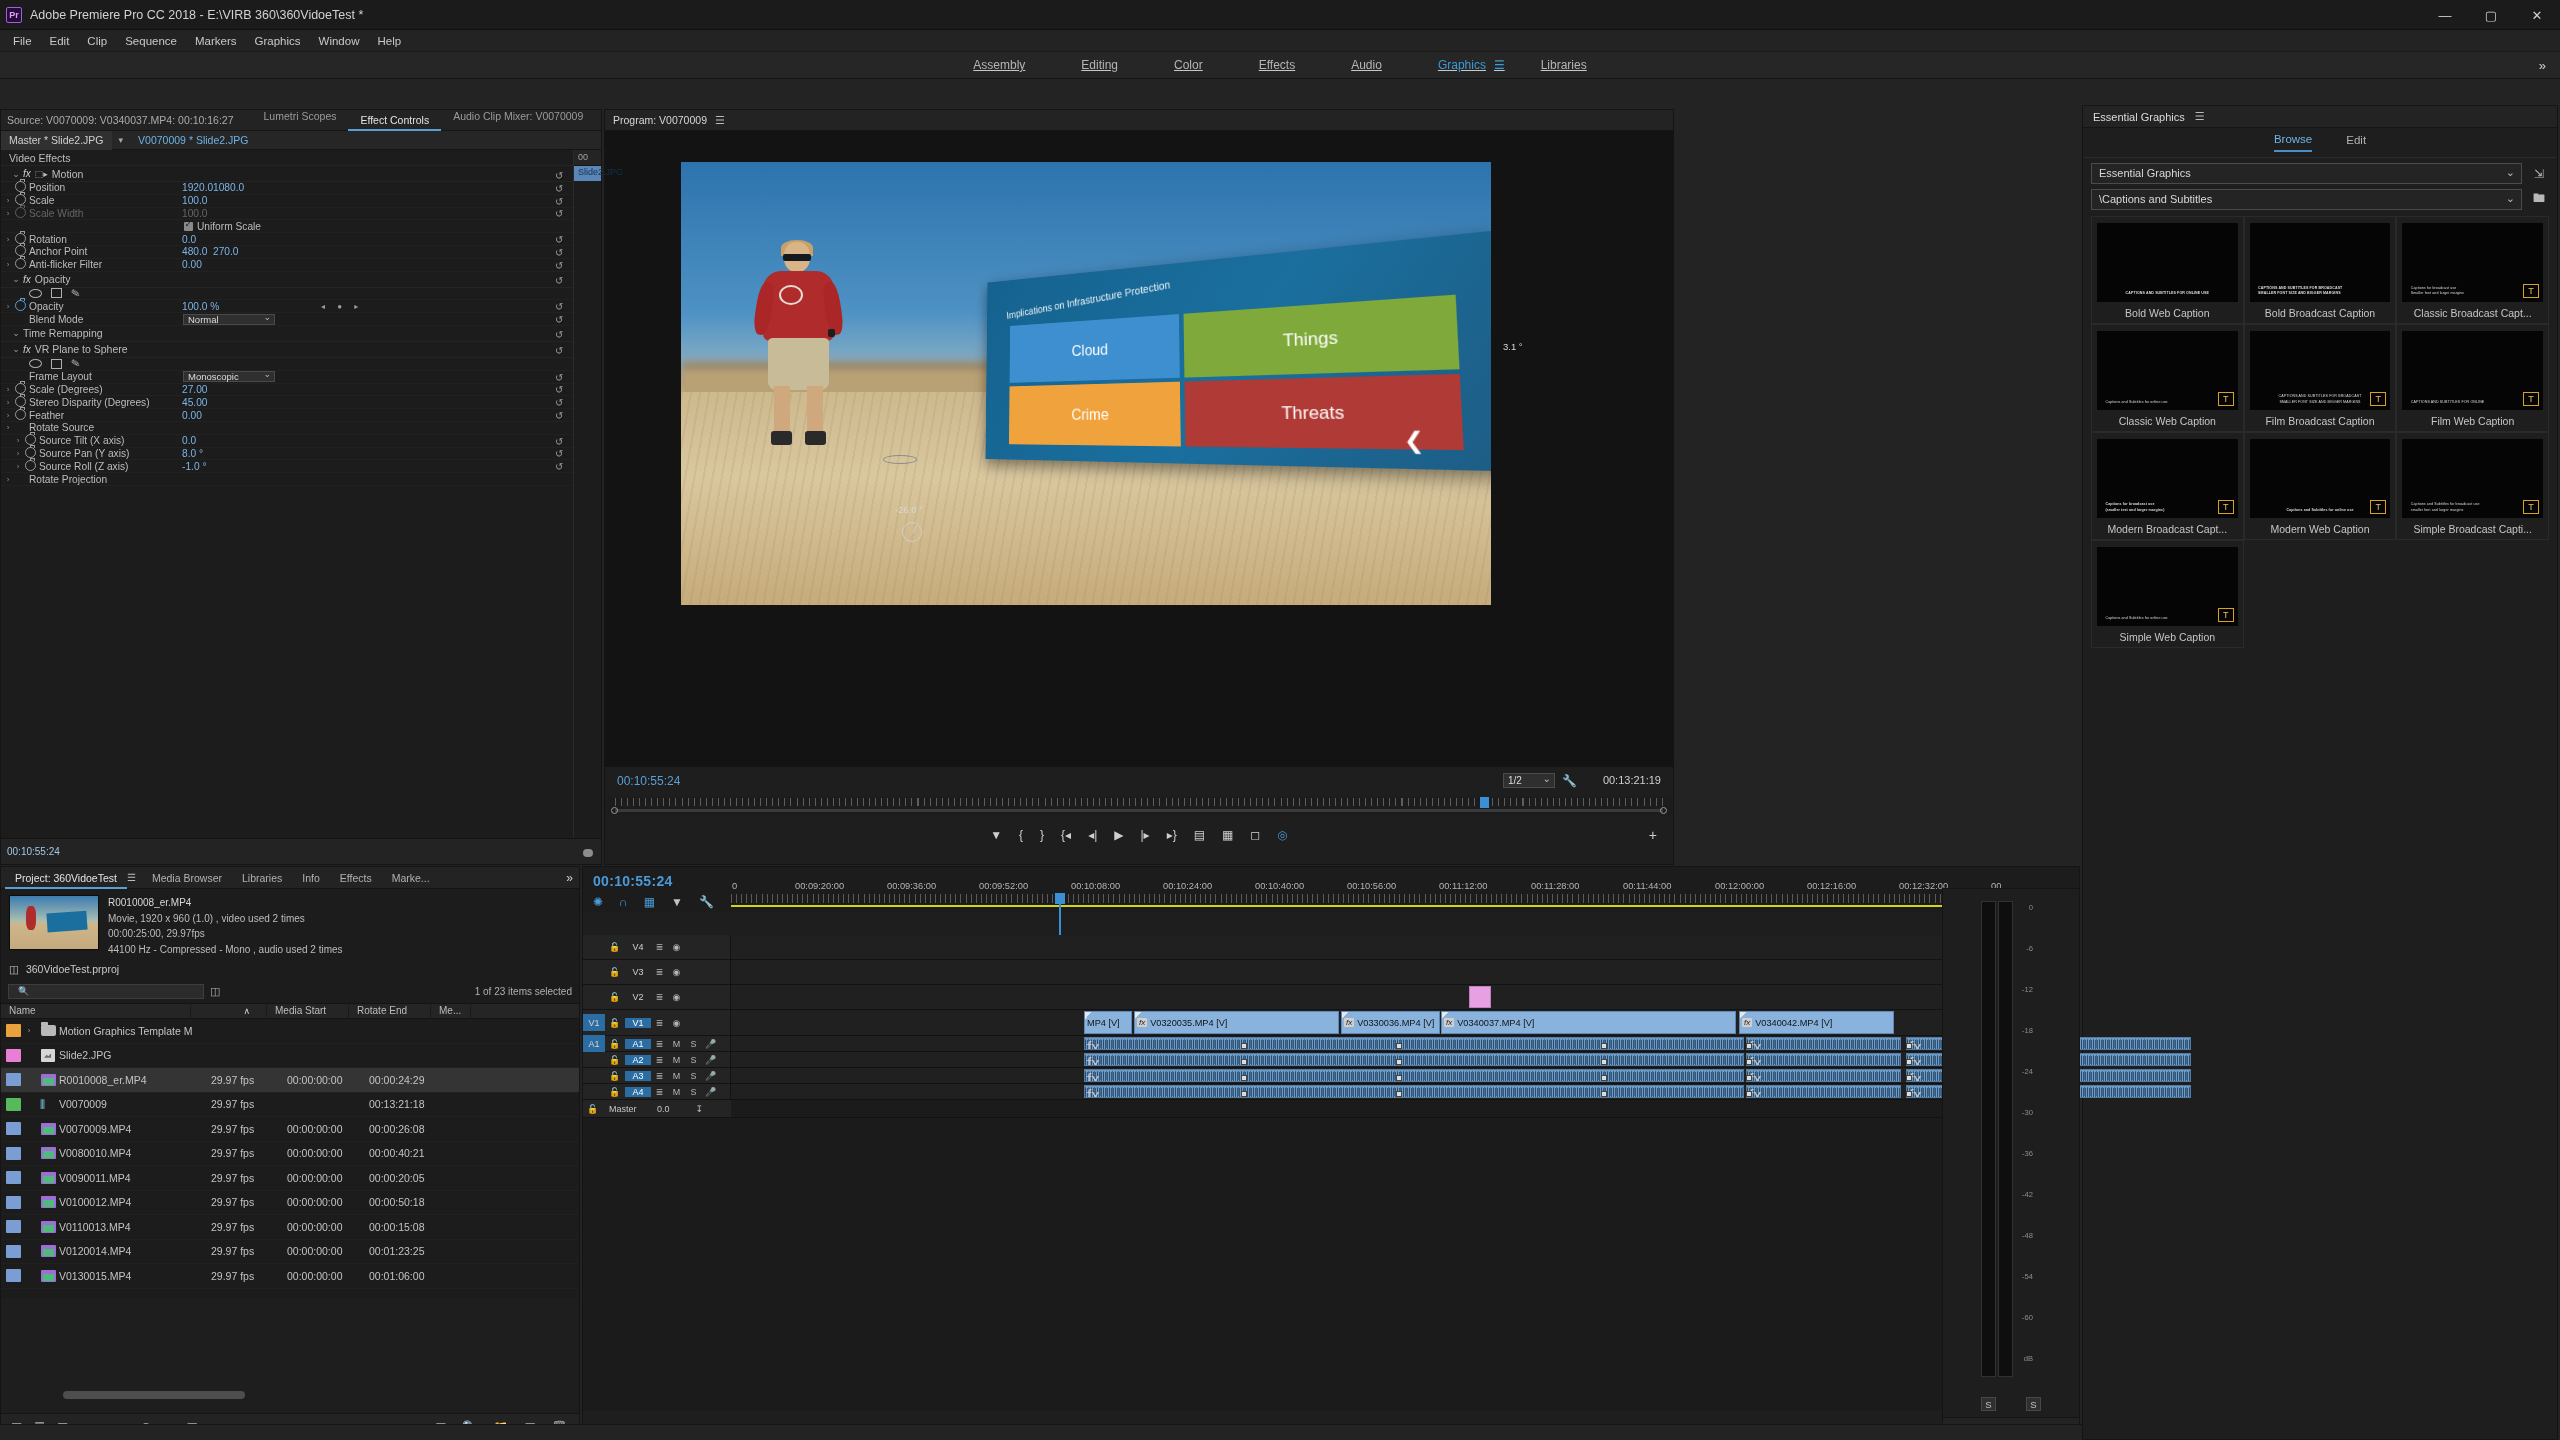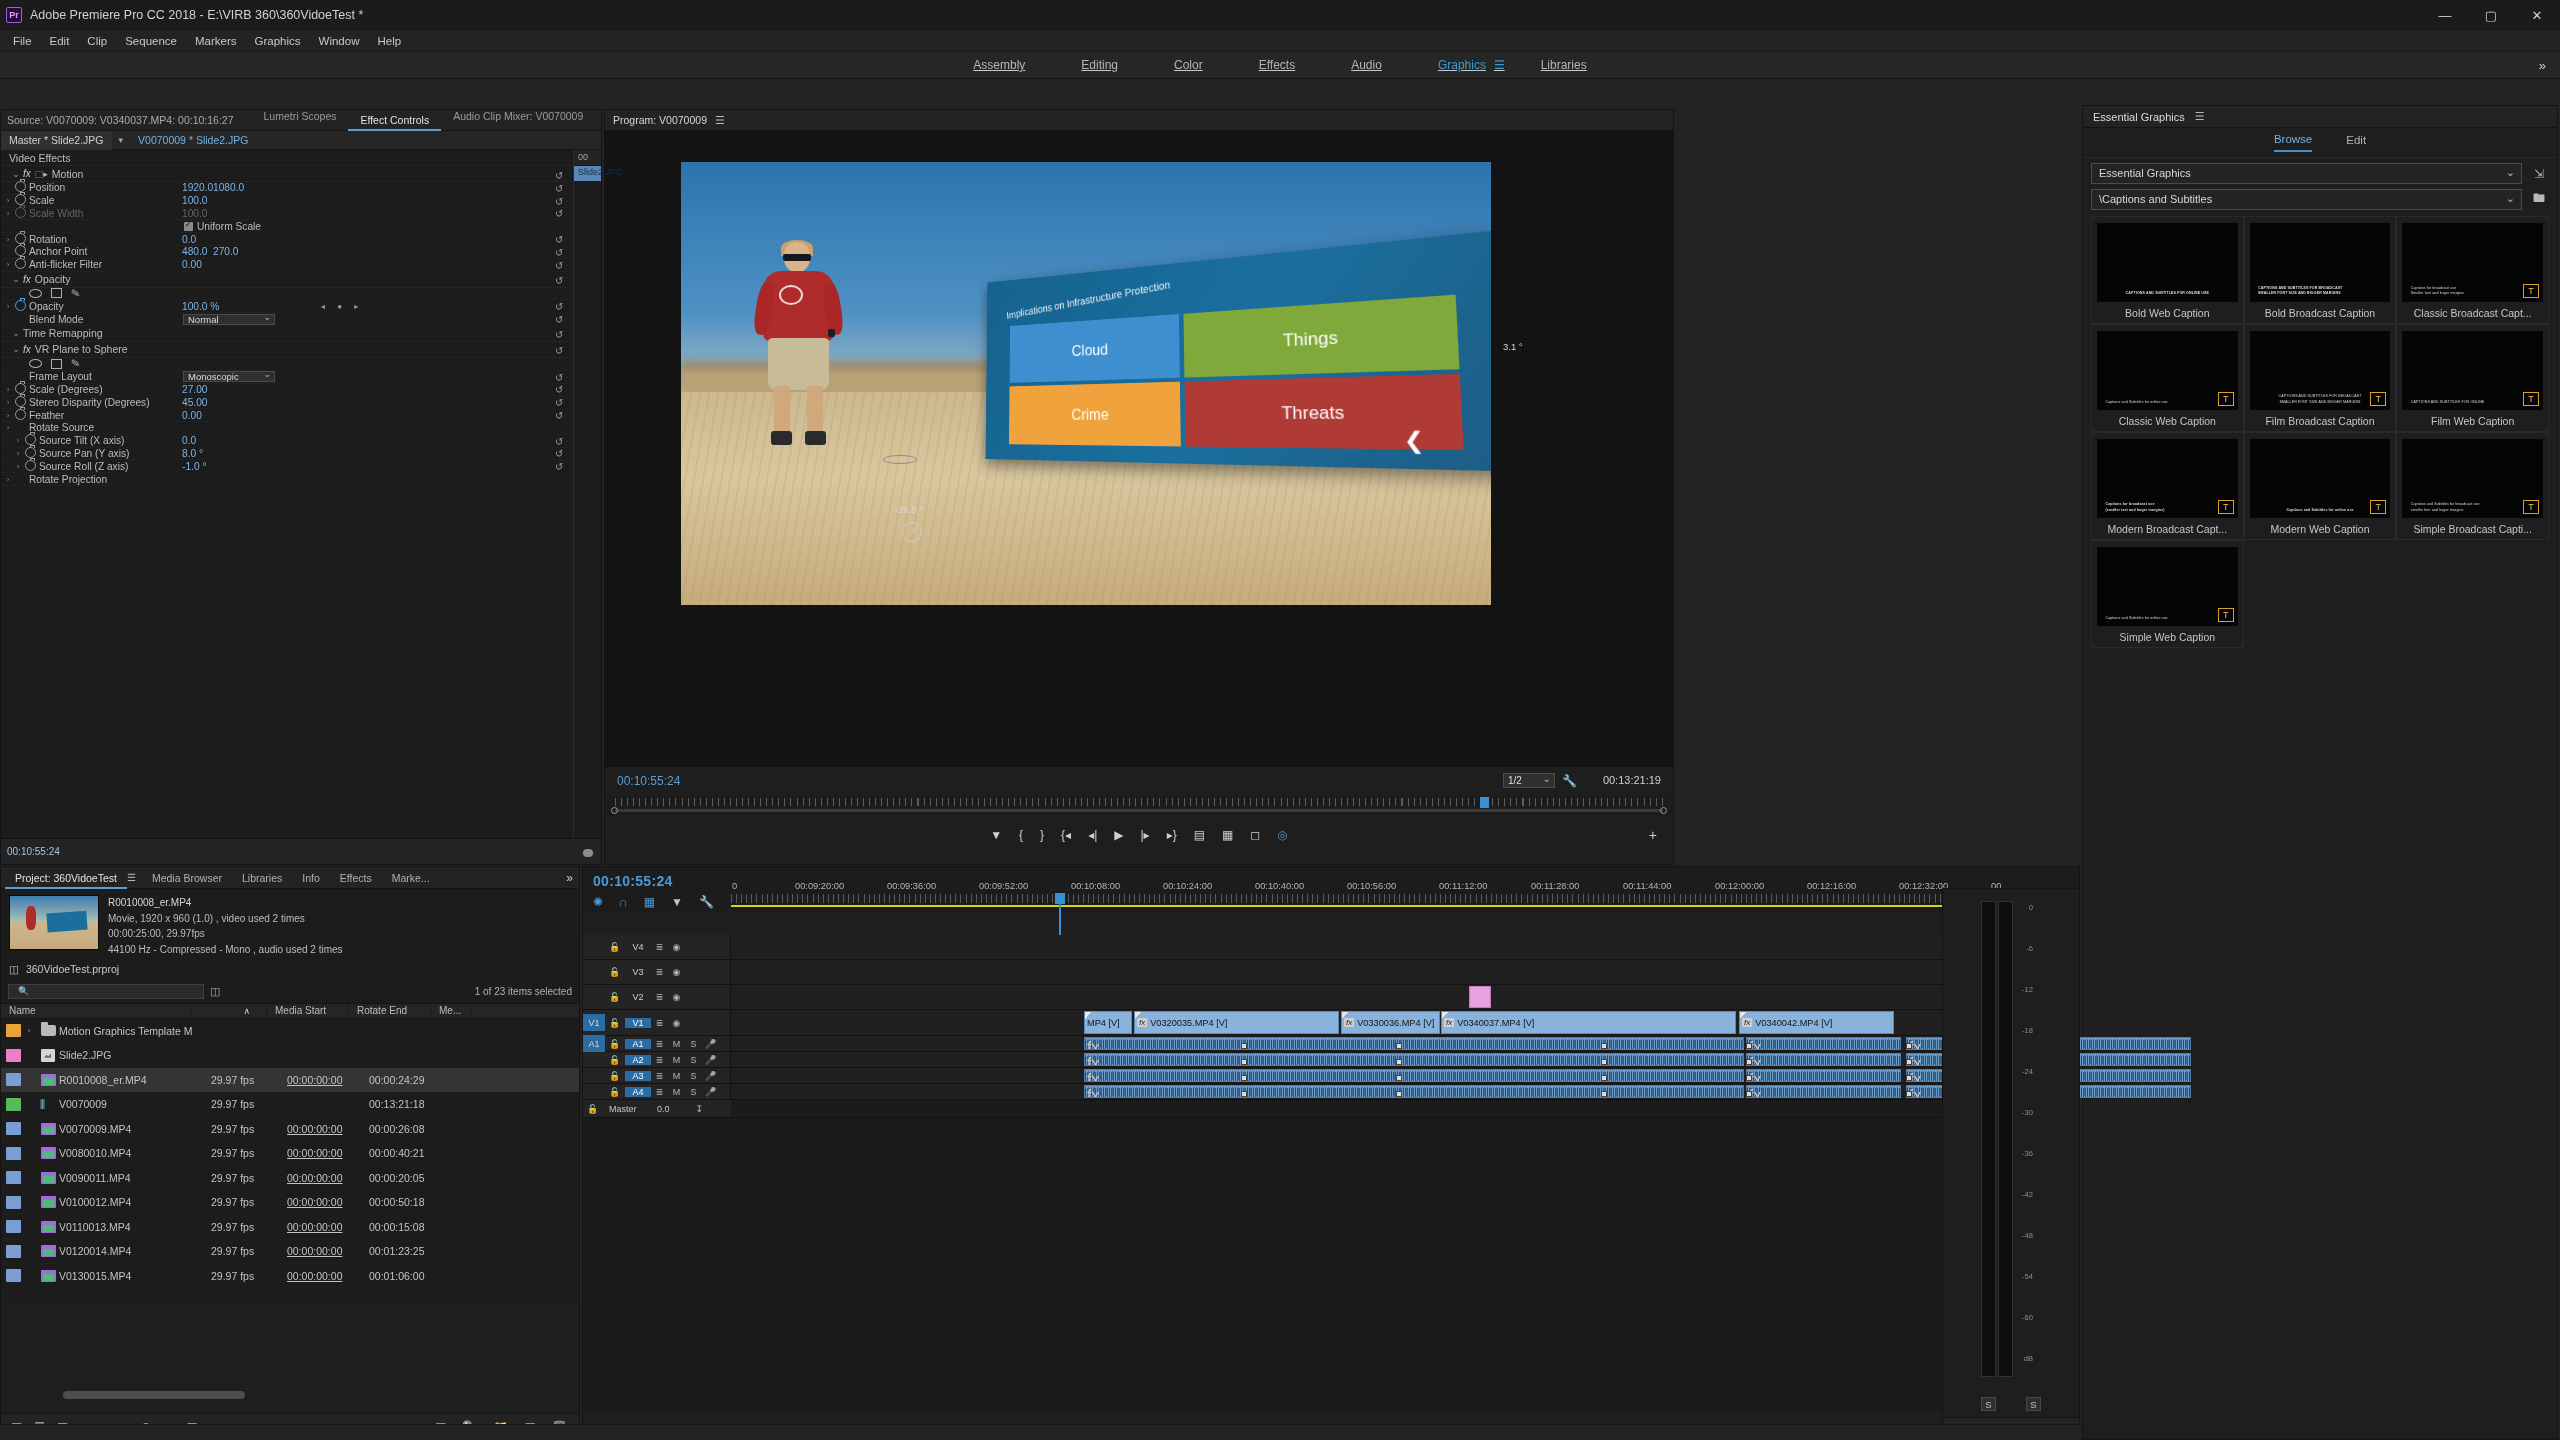--- a/index.html
+++ b/index.html
@@ -229,21 +229,21 @@
   .pj-ic{width:22px;display:flex;align-items:center;justify-content:center;}
   .film-ic{width:15px;height:12px;background:#9b6fd4;border-radius:1px;position:relative;}
   .film-ic::after{content:"";position:absolute;left:2px;top:4px;right:2px;bottom:1px;background:#4fba7c;}
   .jpg-ic{width:14px;height:13px;background:#d6d6d6;border-radius:1px;position:relative;}
   .jpg-ic::after{content:"";position:absolute;left:3px;top:4px;width:7px;height:5px;
      background:#6a6a6a;clip-path:polygon(0 100%,38% 38%,62% 70%,100% 15%,100% 100%);}
   .seq-ic{width:16px;height:13px;color:#7fd6f0;font-size:11px;line-height:12px;}
   .fld-ic{width:15px;height:11px;background:#b9b9b9;border-radius:1px 2px 2px 2px;position:relative;}
   .fld-ic::before{content:"";position:absolute;left:0;top:-3px;width:7px;height:3px;background:#b9b9b9;border-radius:1px 1px 0 0;}
   .pj-name{flex:none;width:152px;overflow:hidden;white-space:nowrap;}
-  .pj-c2{width:76px;} .pj-c3{width:82px;text-decoration:underline;} .pj-c4{width:82px;}
+  .pj-c2{width:76px;} .pj-c3{width:82px;} .pj-c4{width:82px;}
   .pj-disc{width:16px;text-align:center;color:#9a9a9a;font-size:8px;}
   .pj-hscroll{position:absolute;left:62px;bottom:40px;width:182px;height:8px;
      background:#4e4e4e;border-radius:4px;}
   .pj-footer{position:absolute;bottom:0;left:0;right:0;height:26px;display:flex;
      align-items:center;gap:12px;padding-left:10px;background:#232323;border-top:1px solid #141414;}
   .pj-fi{color:#b0b0b0;font-size:12px;}
   .pj-fr{margin-left:auto;display:flex;gap:16px;padding-right:12px;}
   .pj-slider{width:90px;height:10px;position:relative;margin-left:4px;}
   .pj-slidertrack{position:absolute;left:0;right:0;top:4px;height:2px;background:#4a4a4a;}
   .pj-sliderknob{position:absolute;left:58px;top:1px;width:8px;height:8px;border-radius:50%;background:#9a9a9a;}

